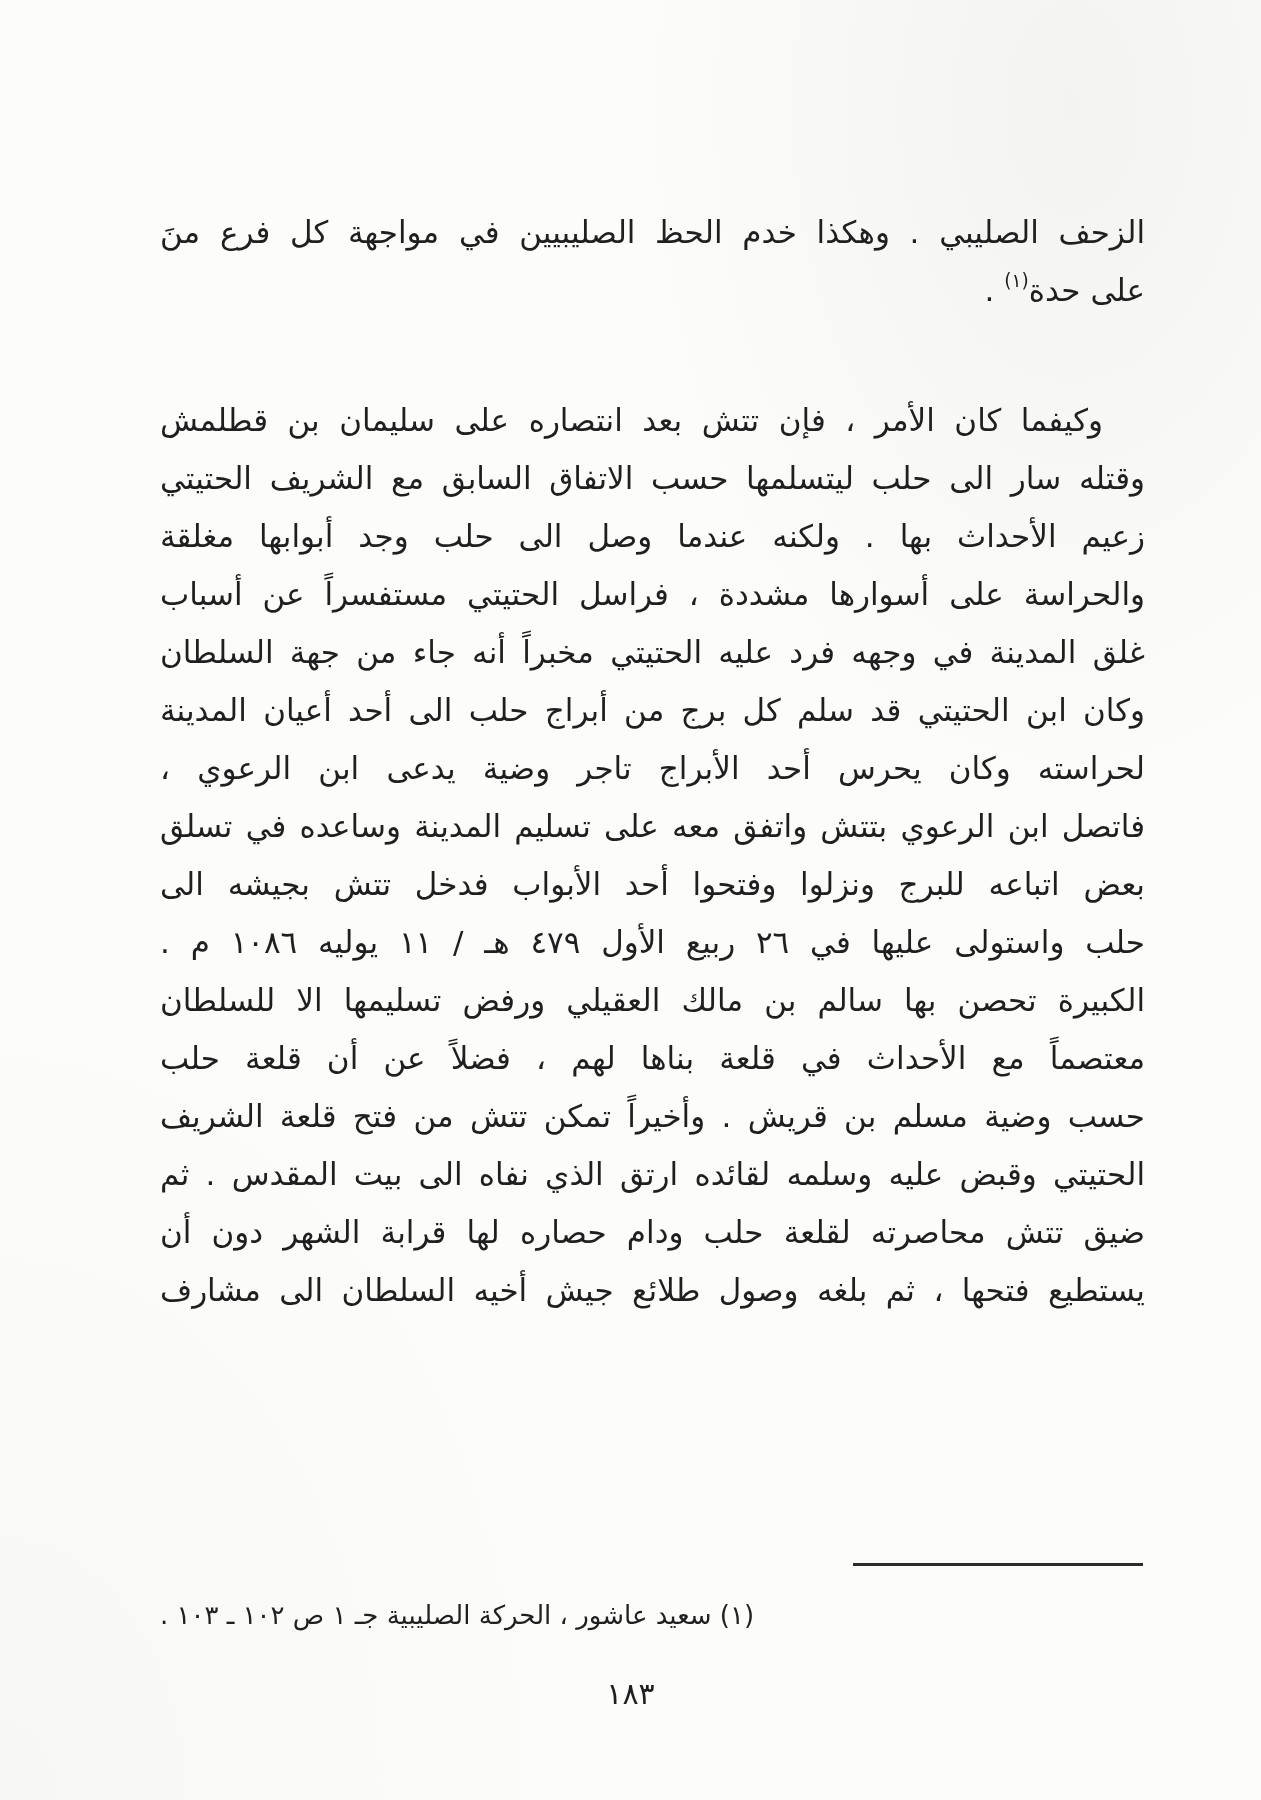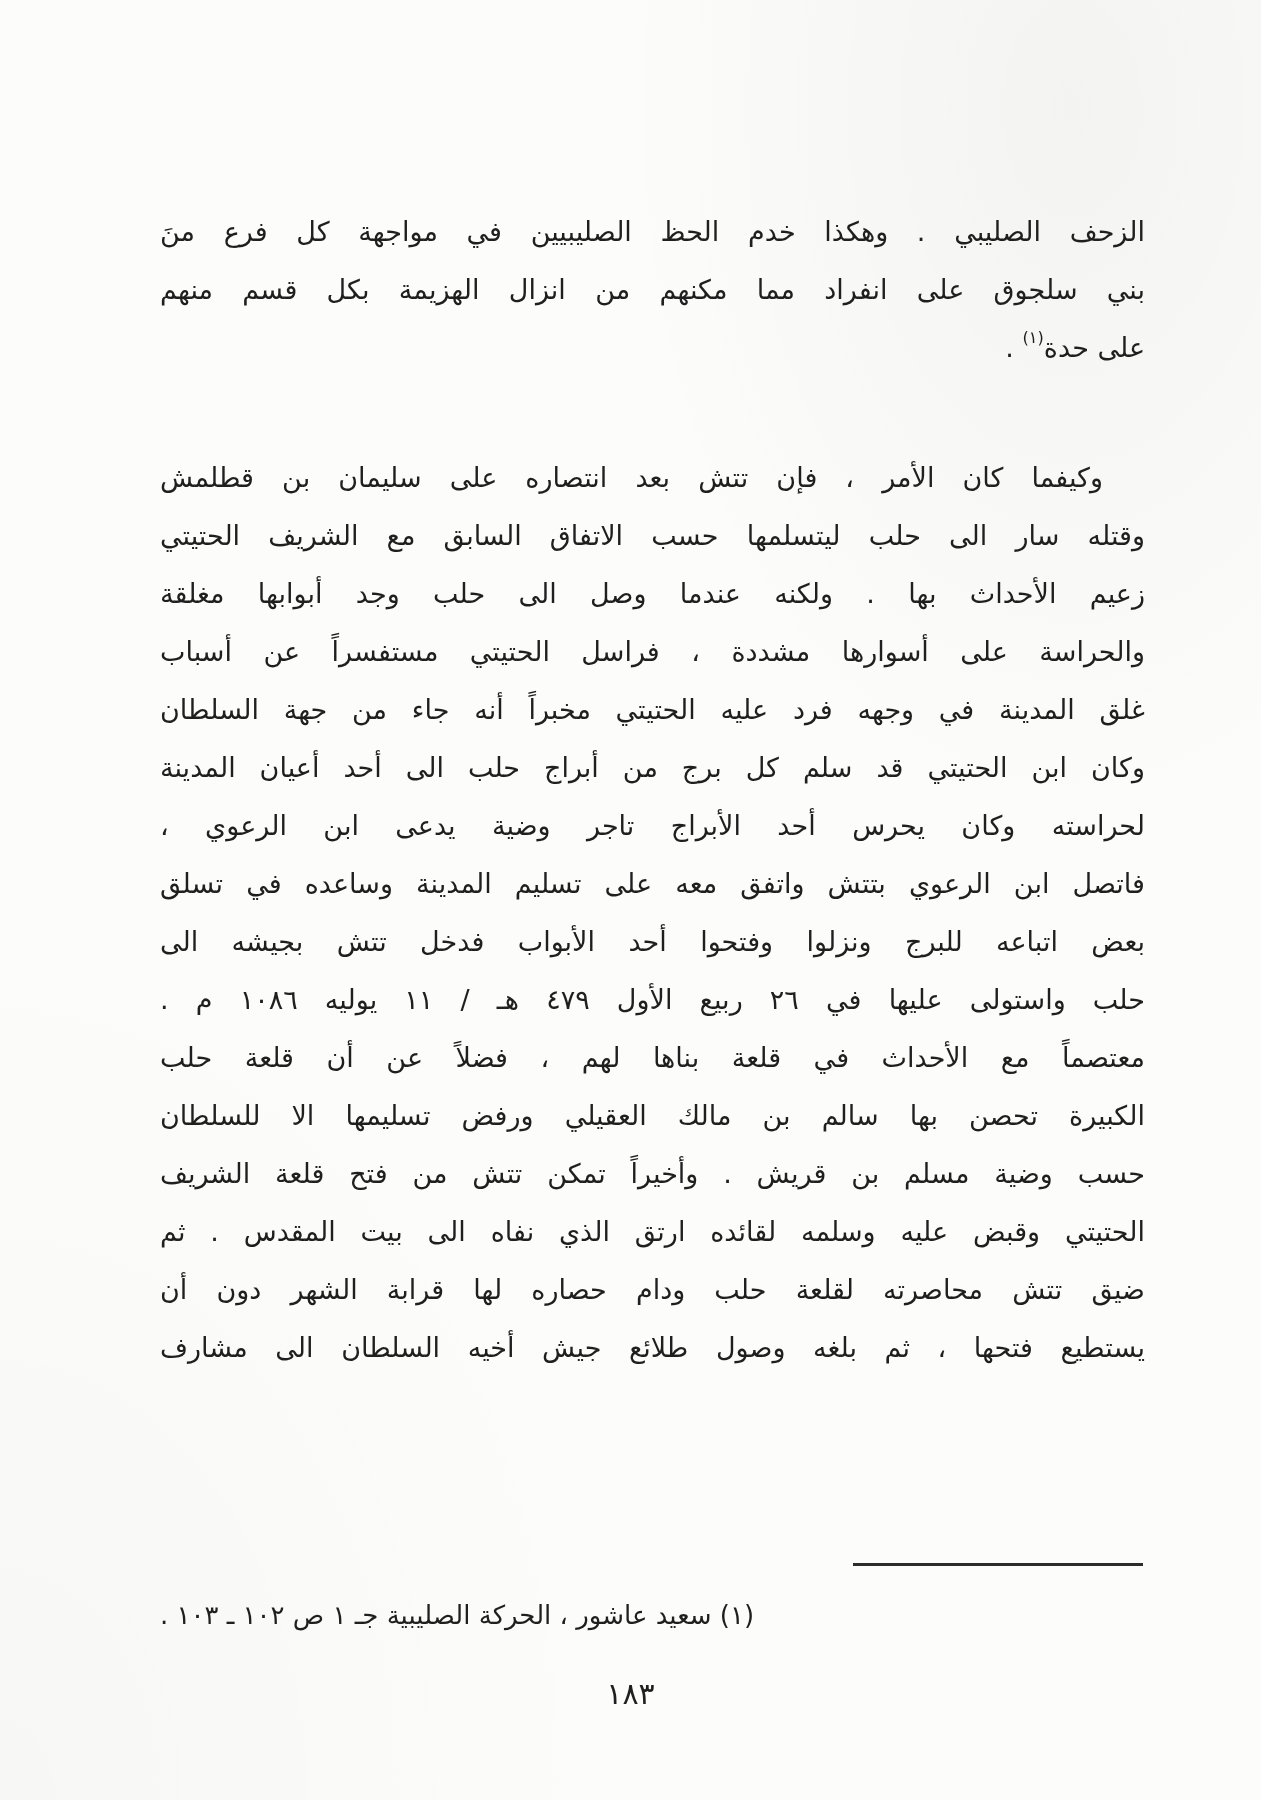--- a/index.html
+++ b/index.html
@@ -22,21 +22,21 @@
       radial-gradient(ellipse at 85% 6%, rgba(0,0,0,0.035), rgba(0,0,0,0) 30%),
       radial-gradient(ellipse at 0% 100%, rgba(0,0,0,0.02), rgba(0,0,0,0) 35%),
       var(--paper, #fcfcfa);
   }
   .text-block {
     position: absolute;
     top: 203px;
     right: 116px;
     width: 985px;
     direction: rtl;
-    font-size: 27px;
+    font-size: 31px;
     line-height: 58px;
   }
   .paragraph { margin: 0; }
   .paragraph + .paragraph { margin-top: 72px; }
   .line {
     text-align: justify;
     text-align-last: justify;
     text-justify: inter-word;
     white-space: normal;
   }
@@ -80,36 +80,35 @@
   }
 </style>
 </head>
 <body style="--paper: #fcfcfa; --ink: #1f1f1f;">
 
 <div class="page">
 
   <div class="text-block" id="text-block">
       <div class="paragraph">
         <div class="line">الزحف الصليبي . وهكذا خدم الحظ الصليبيين في مواجهة كل فرع منَ</div>
-        <div class="line">بني سلجوق على انفراد مما مكنهم من انزال الهزيمة بكل قسم منهم</div>
         <div class="line last"><span>على حدة</span><sup>(١)</sup><span> .</span></div>
       </div>
       <div class="paragraph">
         <div class="line" style="padding-right: 42px;">وكيفما كان الأمر ، فإن تتش بعد انتصاره على سليمان بن قطلمش</div>
         <div class="line">وقتله سار الى حلب ليتسلمها حسب الاتفاق السابق مع الشريف الحتيتي</div>
         <div class="line">زعيم الأحداث بها . ولكنه عندما وصل الى حلب وجد أبوابها مغلقة</div>
         <div class="line">والحراسة على أسوارها مشددة ، فراسل الحتيتي مستفسراً عن أسباب</div>
         <div class="line">غلق المدينة في وجهه فرد عليه الحتيتي مخبراً أنه جاء من جهة السلطان</div>
         <div class="line">وكان ابن الحتيتي قد سلم كل برج من أبراج حلب الى أحد أعيان المدينة</div>
         <div class="line">لحراسته وكان يحرس أحد الأبراج تاجر وضية يدعى ابن الرعوي ،</div>
         <div class="line">فاتصل ابن الرعوي بتتش واتفق معه على تسليم المدينة وساعده في تسلق</div>
         <div class="line">بعض اتباعه للبرج ونزلوا وفتحوا أحد الأبواب فدخل تتش بجيشه الى</div>
         <div class="line">حلب واستولى عليها في ٢٦ ربيع الأول ٤٧٩ هـ / ١١ يوليه ١٠٨٦ م .</div>
+        <div class="line">الكبيرة تحصن بها سالم بن مالك العقيلي ورفض تسليمها الا للسلطان</div>
         <div class="line">معتصماً مع الأحداث في قلعة بناها لهم ، فضلاً عن أن قلعة حلب</div>
-        <div class="line">الكبيرة تحصن بها سالم بن مالك العقيلي ورفض تسليمها الا للسلطان</div>
         <div class="line">حسب وضية مسلم بن قريش . وأخيراً تمكن تتش من فتح قلعة الشريف</div>
         <div class="line">الحتيتي وقبض عليه وسلمه لقائده ارتق الذي نفاه الى بيت المقدس . ثم</div>
         <div class="line">ضيق تتش محاصرته لقلعة حلب ودام حصاره لها قرابة الشهر دون أن</div>
         <div class="line">يستطيع فتحها ، ثم بلغه وصول طلائع جيش أخيه السلطان الى مشارف</div>
       </div>
     </div>
 
   <div class="footnote-sep"></div>
 
   <div class="footnote">

